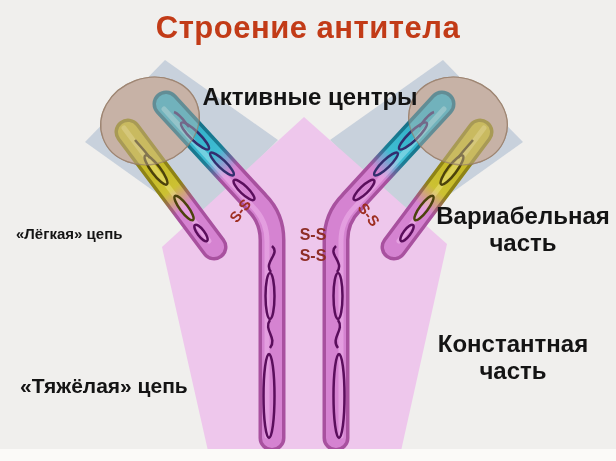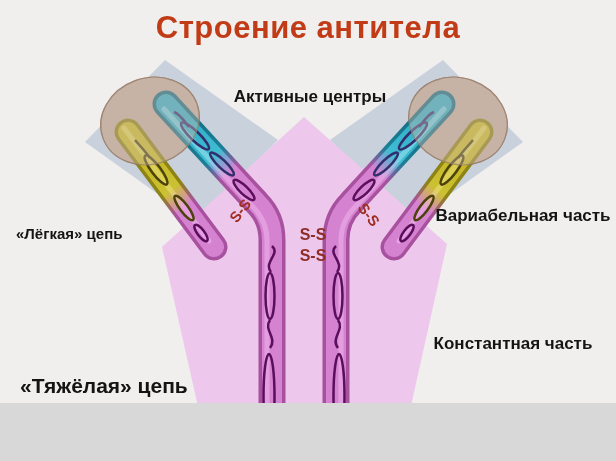--- a/index.html
+++ b/index.html
@@ -1,24 +1,24 @@
 <!DOCTYPE html>
 <html><head>
 <meta charset="utf-8">
 <style>
   html,body{margin:0;padding:0;background:#d8d8d8;}
   #stage{
-    position:relative;width:616px;height:403px;overflow:hidden;
+    position:relative;width:616px;height:461px;overflow:hidden;
     background:#f0efed;
     font-family:"Liberation Sans",sans-serif;
   }
   svg{position:absolute;left:0;top:0;}
   .lbl{
     position:absolute;font-weight:bold;color:#141414;
-    font-size:17px;line-height:26px;white-space:nowrap;
+    font-size:24px;line-height:26px;white-space:nowrap;
   }
   .lbl.wrap{white-space:normal;text-align:center;line-height:27px;}
   #title{
     position:absolute;left:0;right:0;top:10px;text-align:center;
     font-weight:bold;font-size:31px;letter-spacing:.5px;color:#c23b17;
   }
   .ss{
     position:absolute;font-weight:bold;font-size:16px;color:#8e2d26;
     white-space:nowrap;
   }

